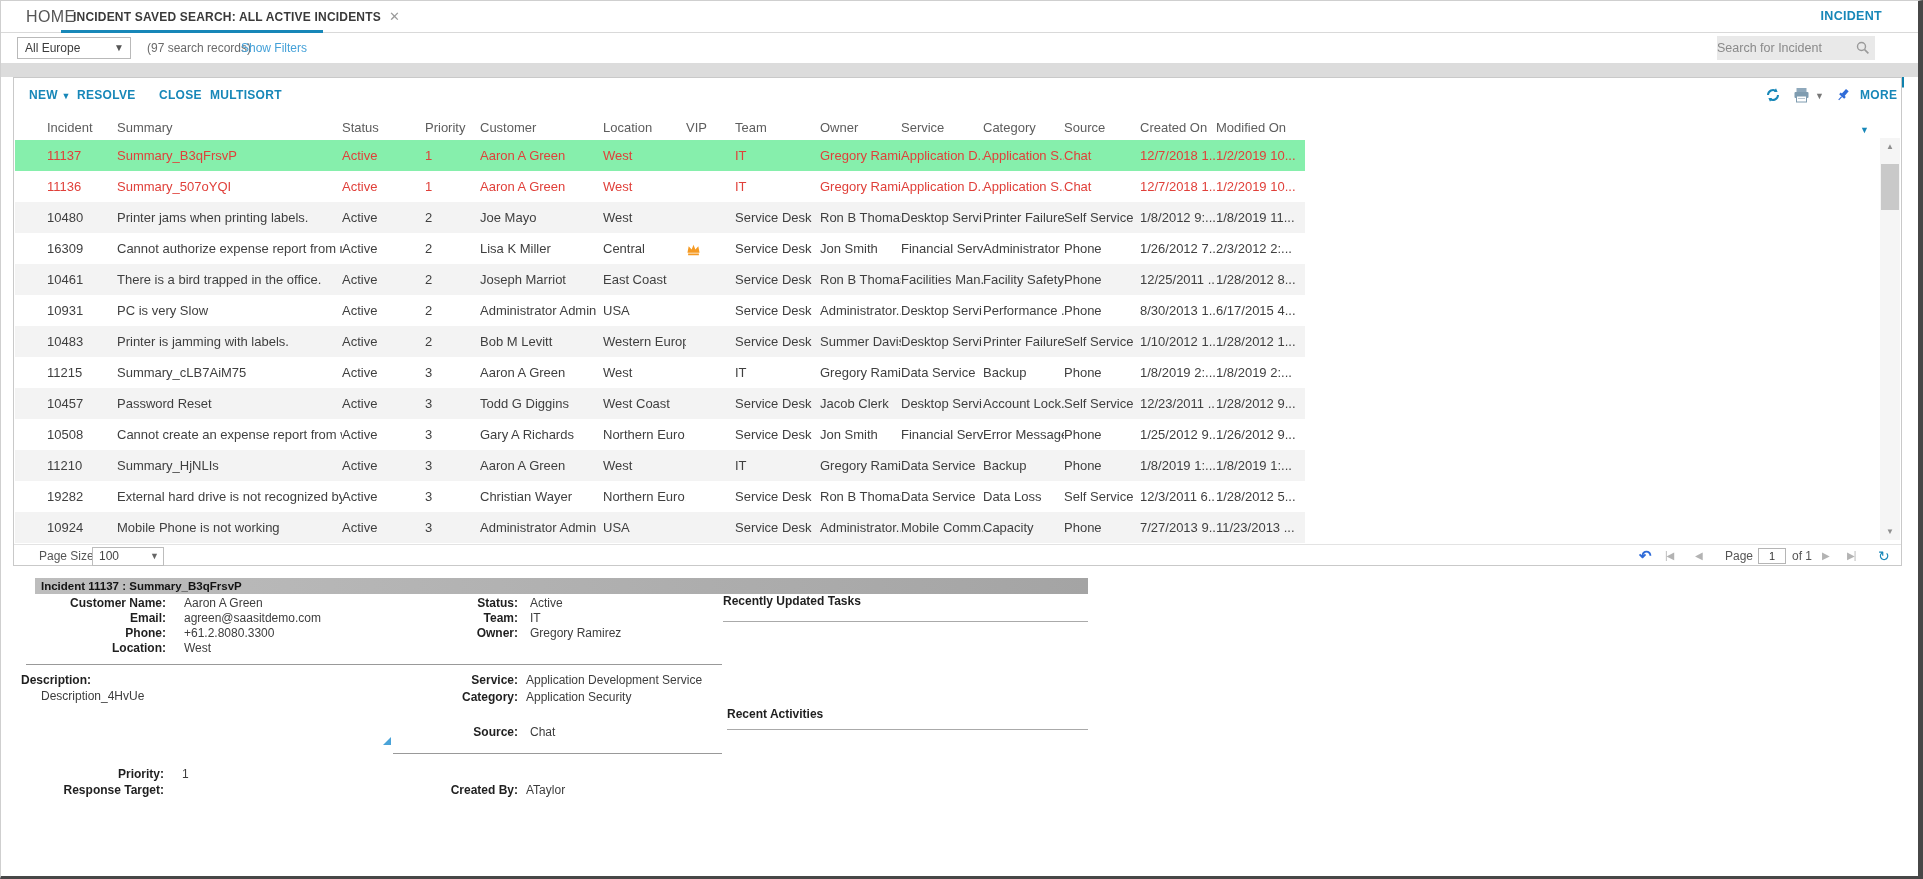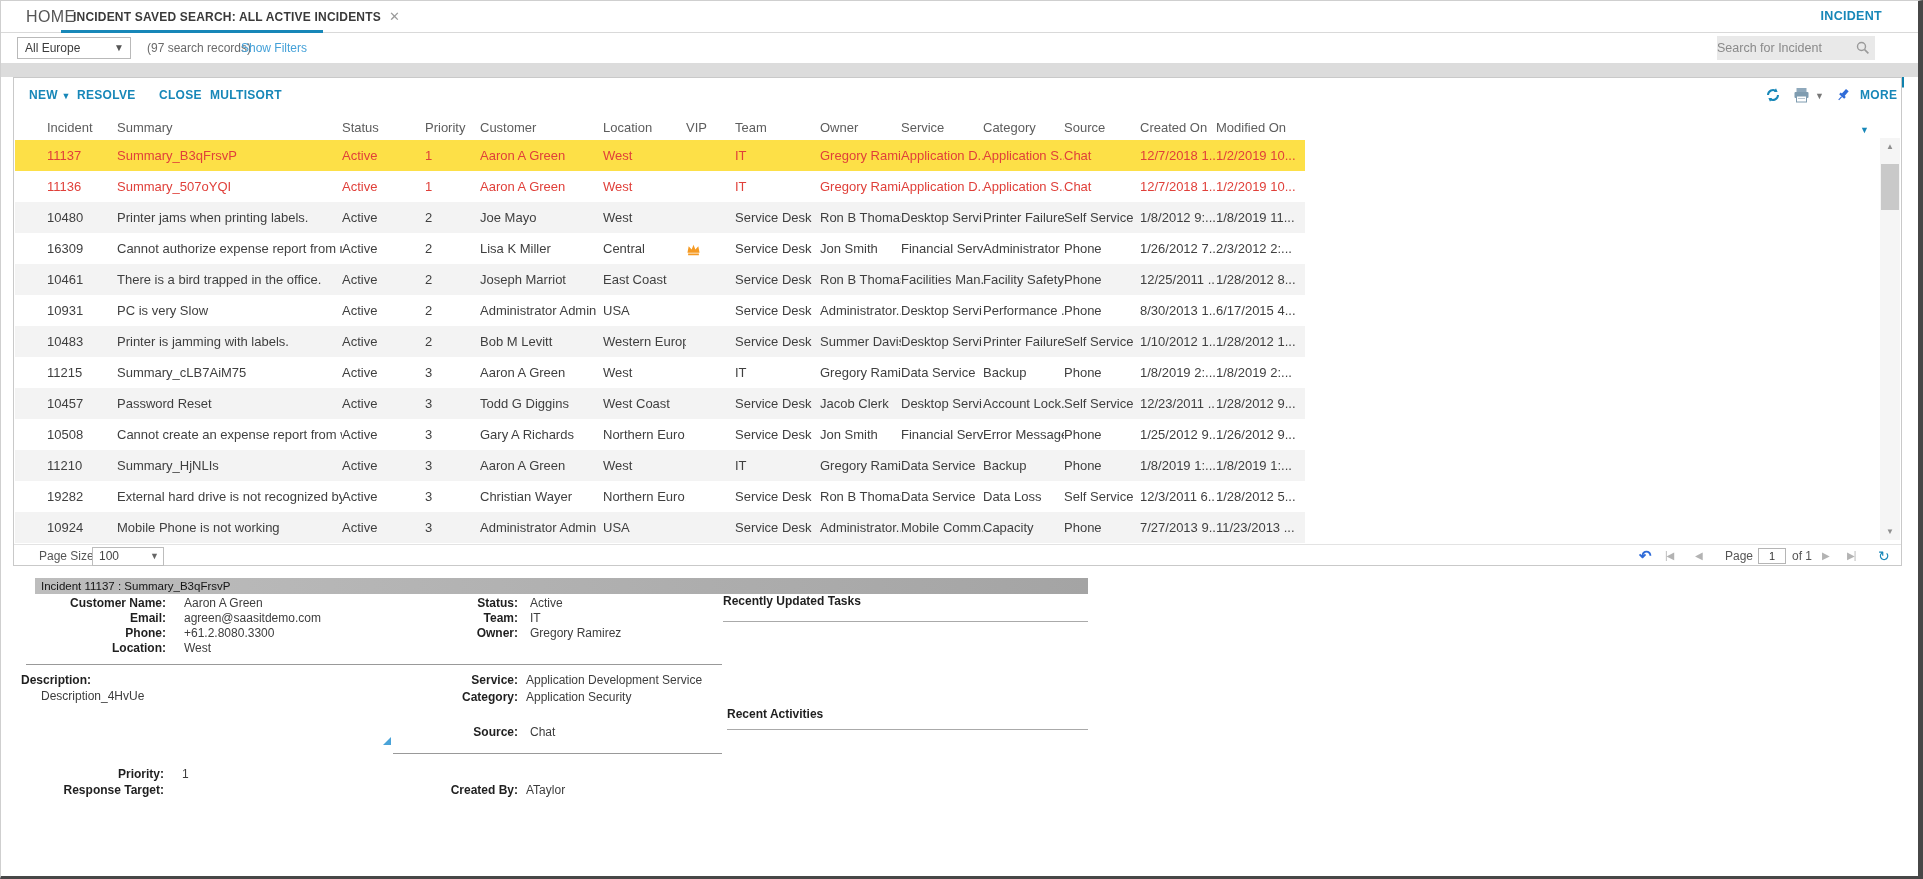--- a/index.html
+++ b/index.html
@@ -35,42 +35,42 @@
   .card{ position:absolute; left:12px; top:76px; width:1889px; height:489px; background:#fff; border:1px solid #c9c9c9; }
   .gbtn{ position:absolute; top:0; line-height:34px; font-size:12px; font-weight:bold; color:#1787b8; letter-spacing:.3px; cursor:pointer; }
   .caret{ font-size:9px; color:#1787b8; }
   .tool-ico{ position:absolute; top:9px; cursor:pointer; }
 
   table.grid{ position:absolute; left:1px; top:36px; border-collapse:collapse; table-layout:fixed; width:1290px; }
   table.grid th{ height:26px; font-size:13px; font-weight:normal; color:#5d5d5d; text-align:left; white-space:nowrap; overflow:hidden; cursor:pointer; }
   table.grid td{ height:31px; font-size:13px; color:#3f3f3f; white-space:nowrap; overflow:hidden; }
   table.grid th:first-child, table.grid td:first-child{ padding-left:32px; }
   tr.odd{ background:#f3f3f3; }
-  tr.sel{ background:#fde047; }
+  tr.sel{ background:#86efac; }
   tr.red td{ color:#e0403a; }
 
   
   .vscroll{ position:absolute; left:1866px; top:60px; width:20px; height:402px; background:#f5f5f5; }
   .vs-arrow{ position:absolute; left:0; width:20px; height:17px; text-align:center; font-size:8px; color:#8f8f8f; line-height:17px; cursor:pointer; }
   .vs-thumb{ position:absolute; left:1px; top:26px; width:18px; height:46px; background:#c9c9c9; cursor:pointer; }
 
   
   .pager{ position:absolute; left:0; top:466px; width:1887px; height:22px; border-top:1px solid #e3e3e3; font-size:12px; color:#555; }
   .pg{ position:absolute; top:0; line-height:22px; }
   .pgsize-select{ position:absolute; left:78px; top:2px; width:72px; height:19px; border:1px solid #bdbdbd; background:#fff; line-height:17px; padding-left:6px; font-size:12px; color:#444; }
   .pgsize-caret{ position:absolute; right:4px; top:0; font-size:9px; color:#666; line-height:17px; }
   .nav{ color:#b3b3b3; font-size:10px; letter-spacing:-1px; cursor:pointer; }
   .pager input{ position:absolute; left:1744px; top:3px; width:28px; height:16px; border:1px solid #b5b5b5; font-size:11px; text-align:center; color:#333; font-family:"Liberation Sans",sans-serif; }
   .undo-ico{ color:#2f6bd8; font-size:15px; font-weight:bold; }
   .pg-refresh{ color:#1787b8; font-size:14px; }
 
   
   .detail-title{ position:absolute; left:34px; top:577px; width:1053px; height:16px;
                  background:linear-gradient(to right,#bdbdbd,#a4a4a4); color:#141414;
-                 font-size:11.5px; font-weight:normal; line-height:16px; padding-left:6px; }
+                 font-size:11.5px; font-weight:bold; line-height:16px; padding-left:6px; }
   .dl{ position:absolute; font-size:12px; font-weight:bold; color:#1f1f1f; text-align:right; white-space:nowrap; }
   .dv{ position:absolute; font-size:12px; color:#3d3d3d; white-space:nowrap; }
   .dhead{ position:absolute; font-size:12px; font-weight:bold; color:#1f1f1f; }
   .hline{ position:absolute; height:1px; background:#999; }
   .hline-light{ position:absolute; height:1px; background:#aaa; }
   .grip{ position:absolute; left:382px; top:736px; width:0; height:0;
          border-left:8px solid transparent; border-bottom:8px solid #4aa3d8; }
 </style>
 </head>
 <body>

